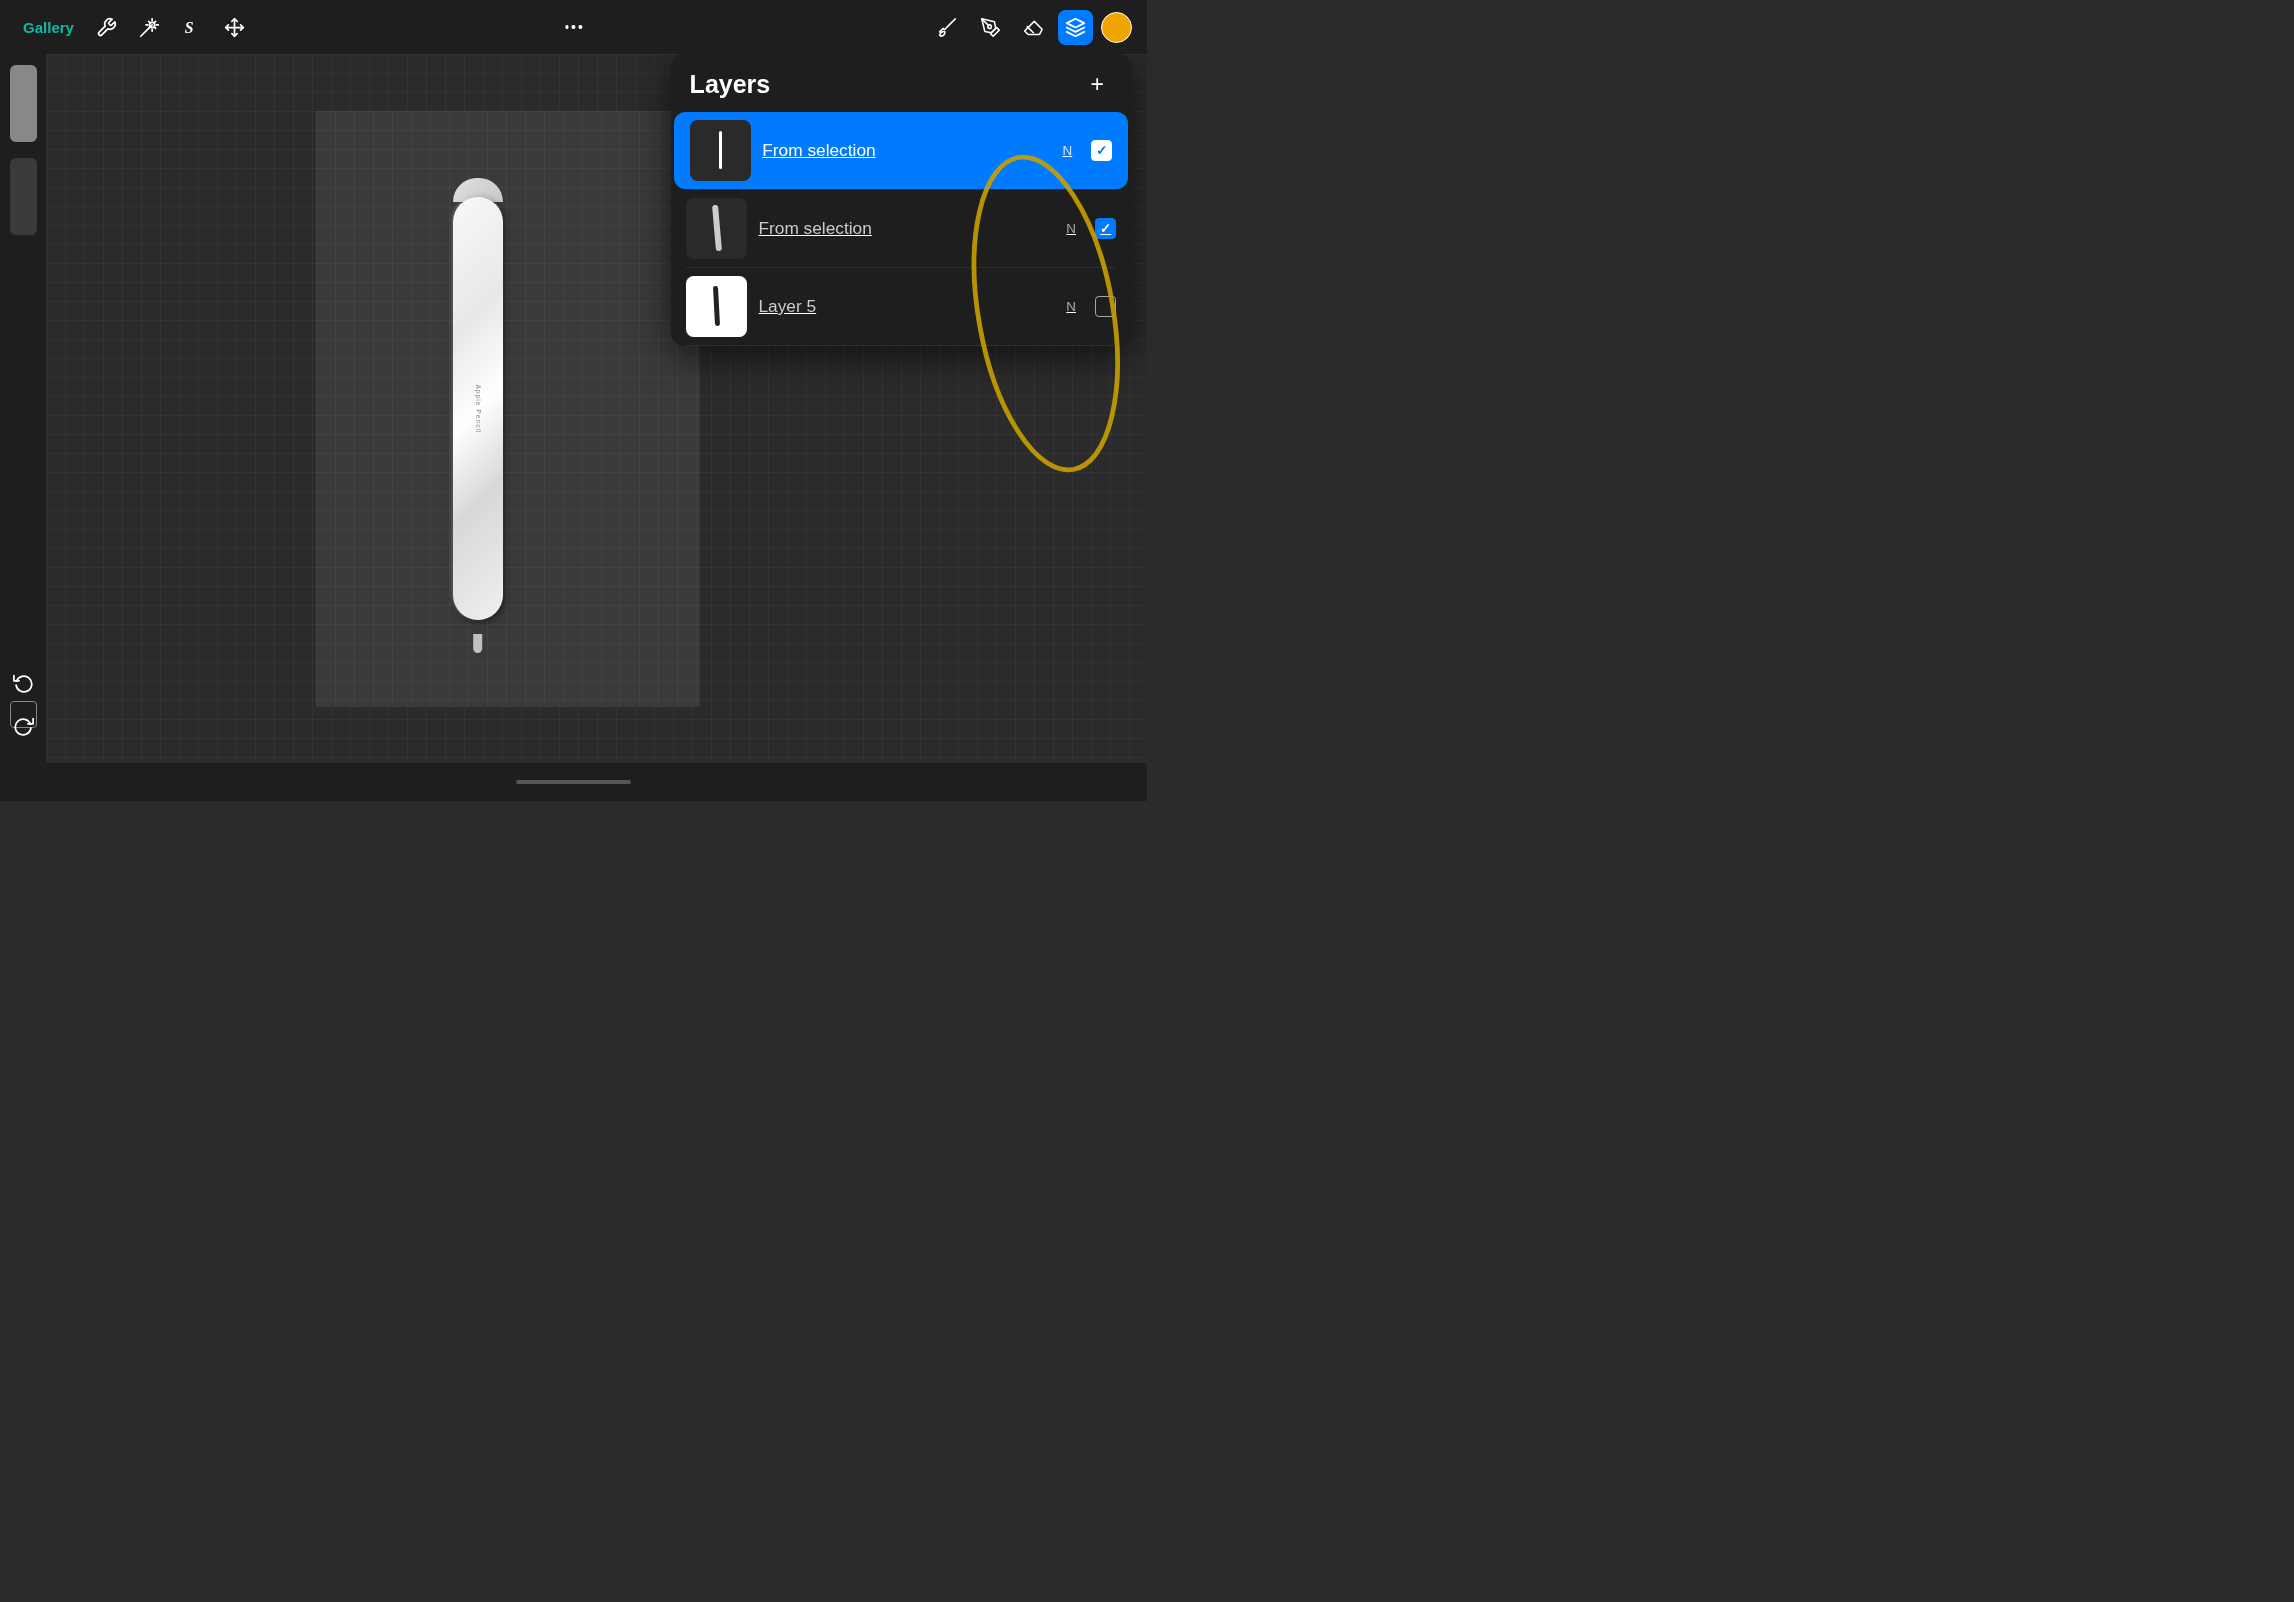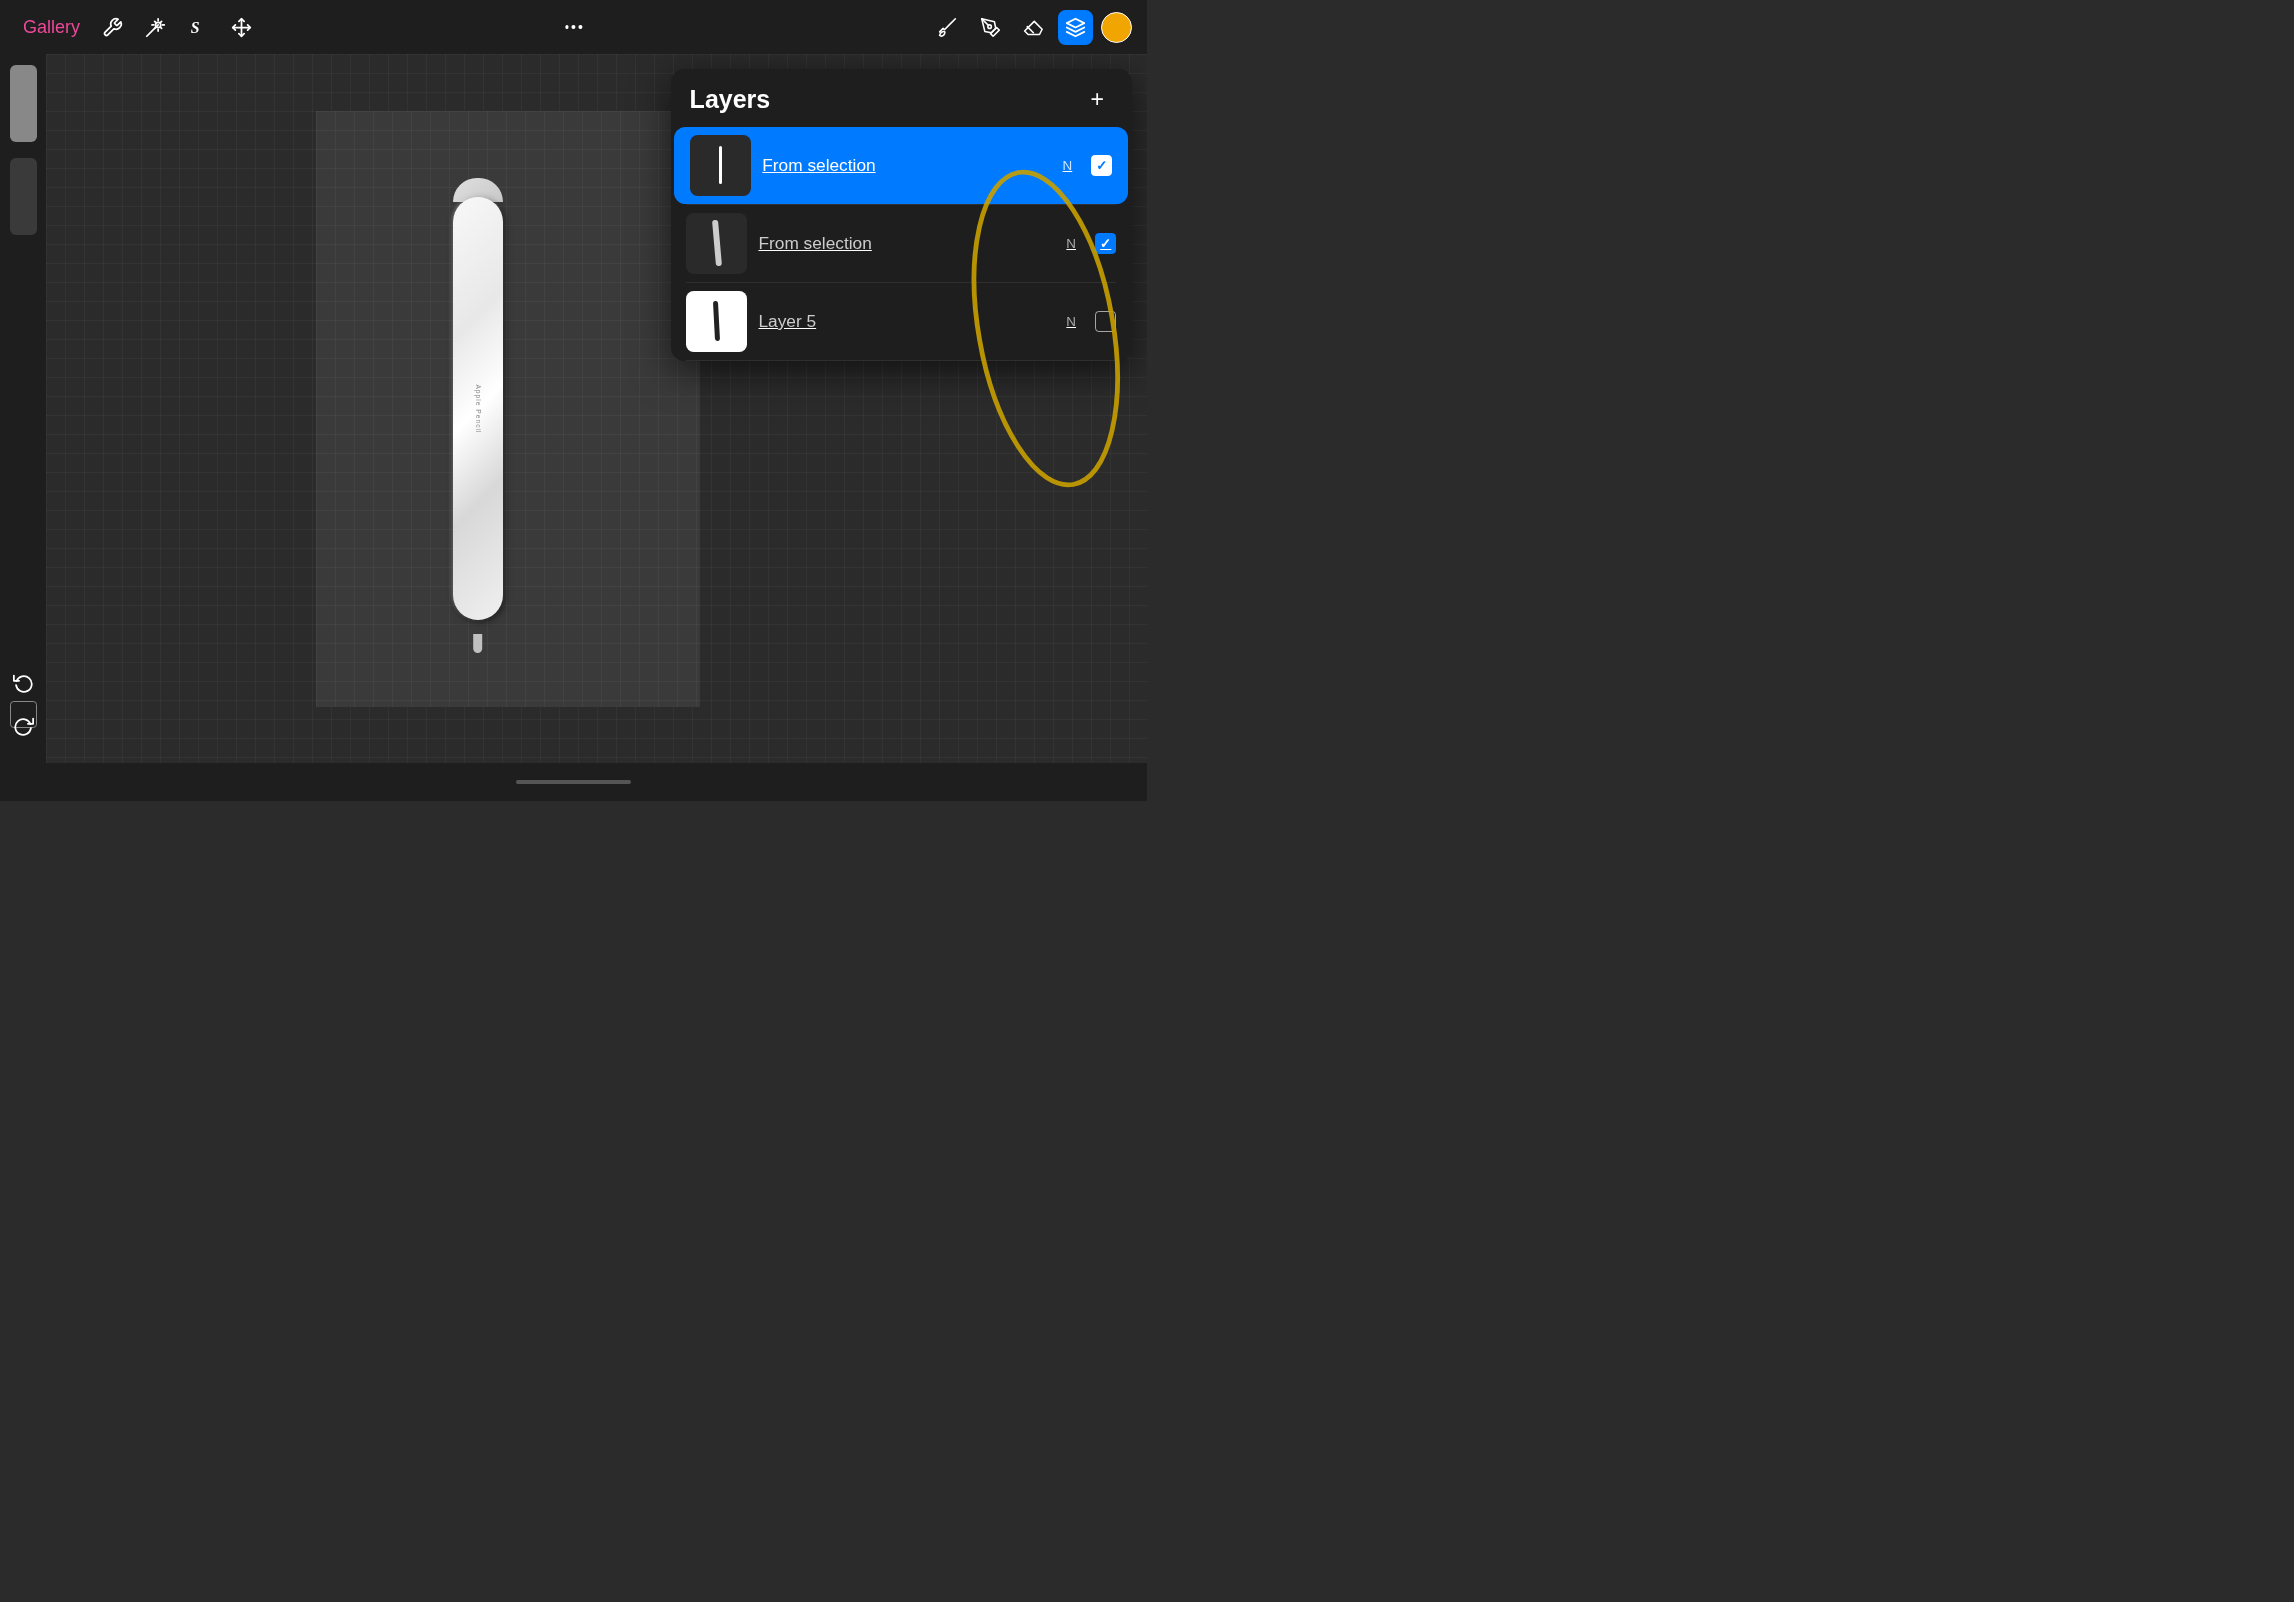--- a/index.html
+++ b/index.html
@@ -41,23 +41,23 @@
       gap: 3.8px;
     }
 
     .top-bar-right {
       display: flex;
       align-items: center;
       gap: 7.7px;
     }
 
     .gallery-btn {
-      color: #ec4899;
-      font-size: 18px;
-      font-weight: 400;
+      color: #14b8a6;
+      font-size: 15px;
+      font-weight: 700;
       background: none;
       border: none;
       cursor: pointer;
       padding: 3.8px 7.7px;
     }
 
     .icon-btn {
       width: 35px;
       height: 35px;
       border-radius: 7.7px;
@@ -251,21 +251,21 @@
     .bottom-scroll {
       width: 115px;
       height: 3.8px;
       background: #555;
       border-radius: 1.9px;
     }
 
     
     .layers-panel {
       position: absolute;
-      top: 69px;
+      top: 54px;
       right: 15.4px;
       width: 461px;
       background: #1e1e1e;
       border-radius: 13.4px;
       overflow: visible;
       box-shadow: 0 9.6px 38px rgba(0,0,0,0.6);
     }
 
     .layers-header {
       display: flex;

